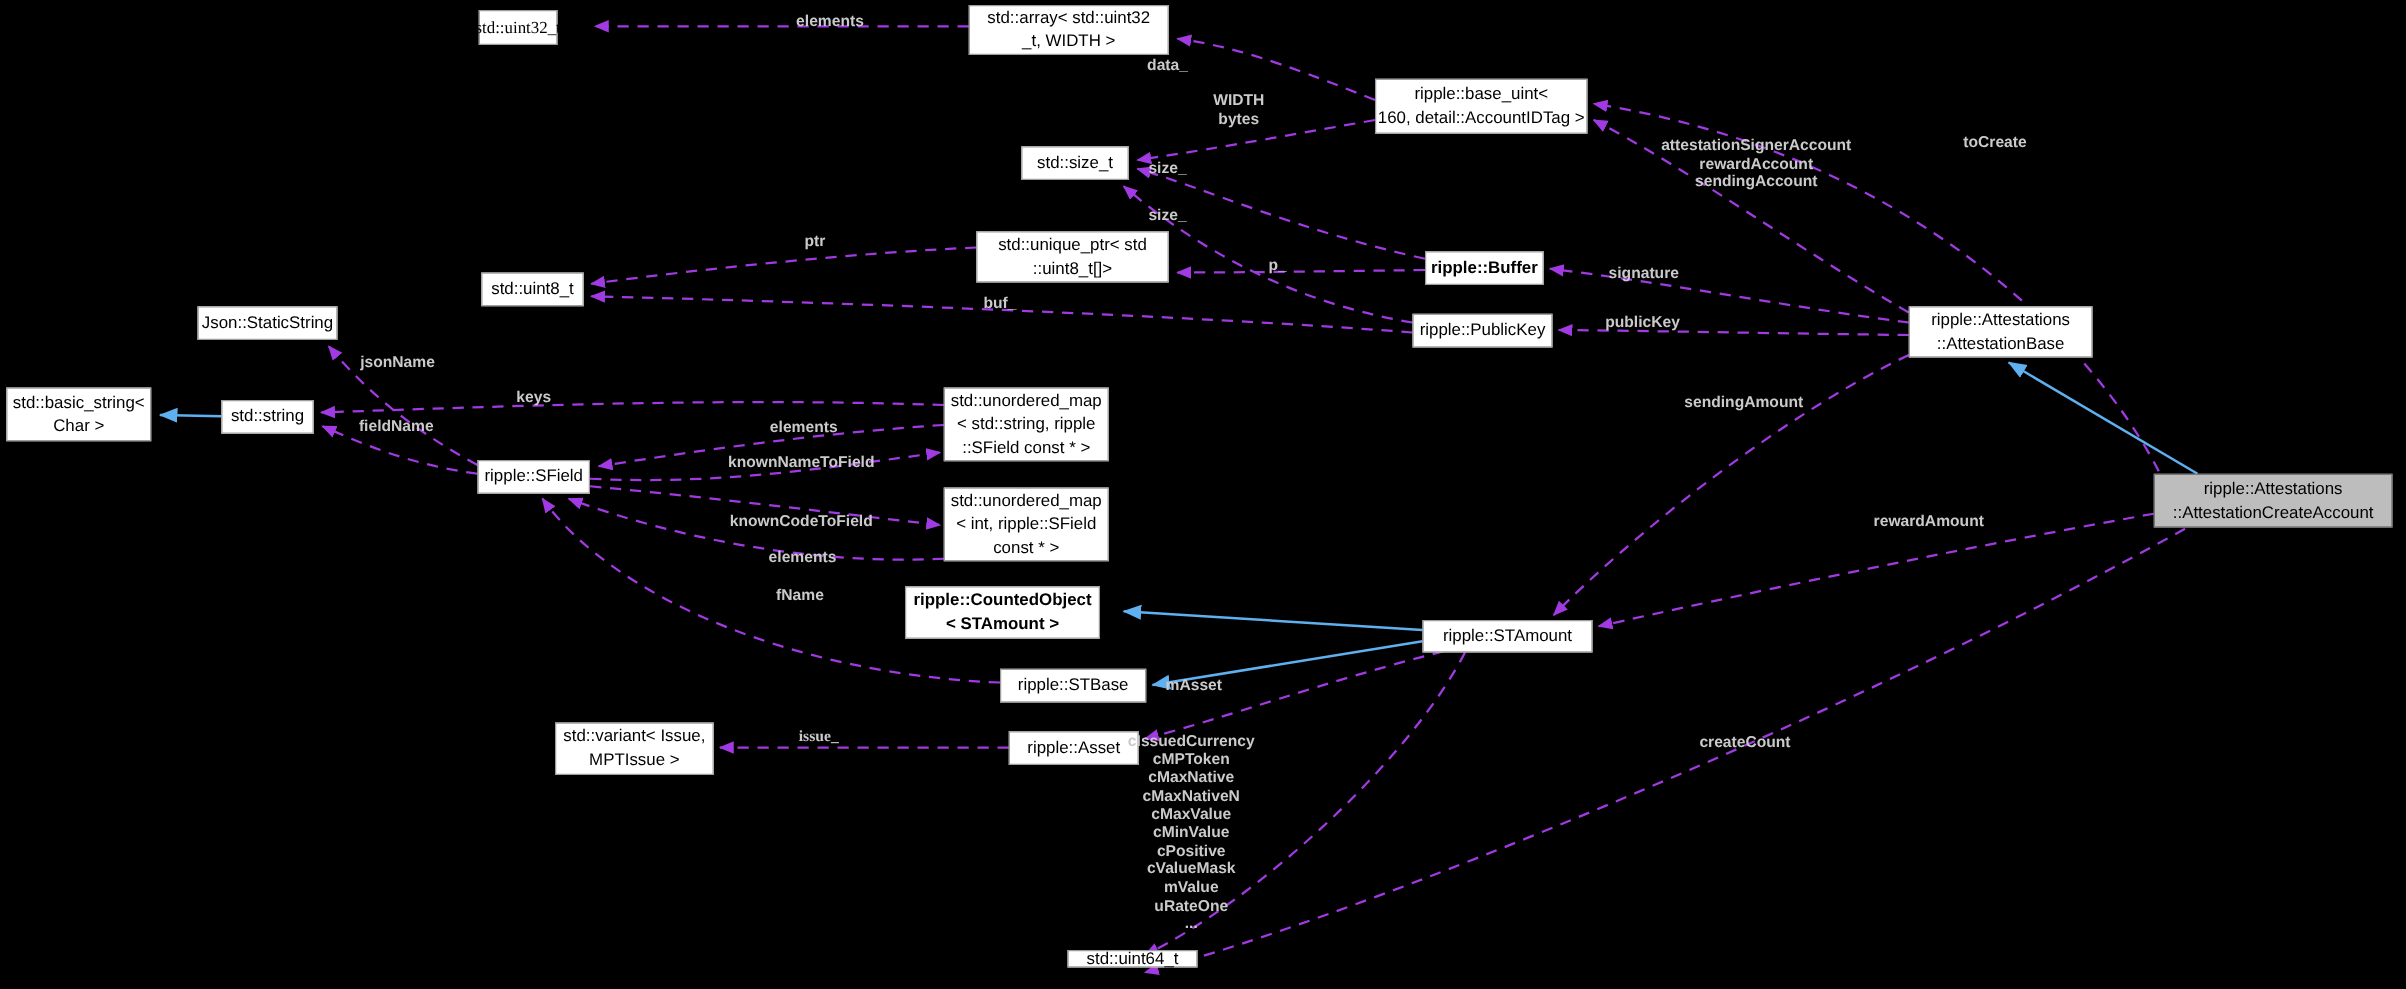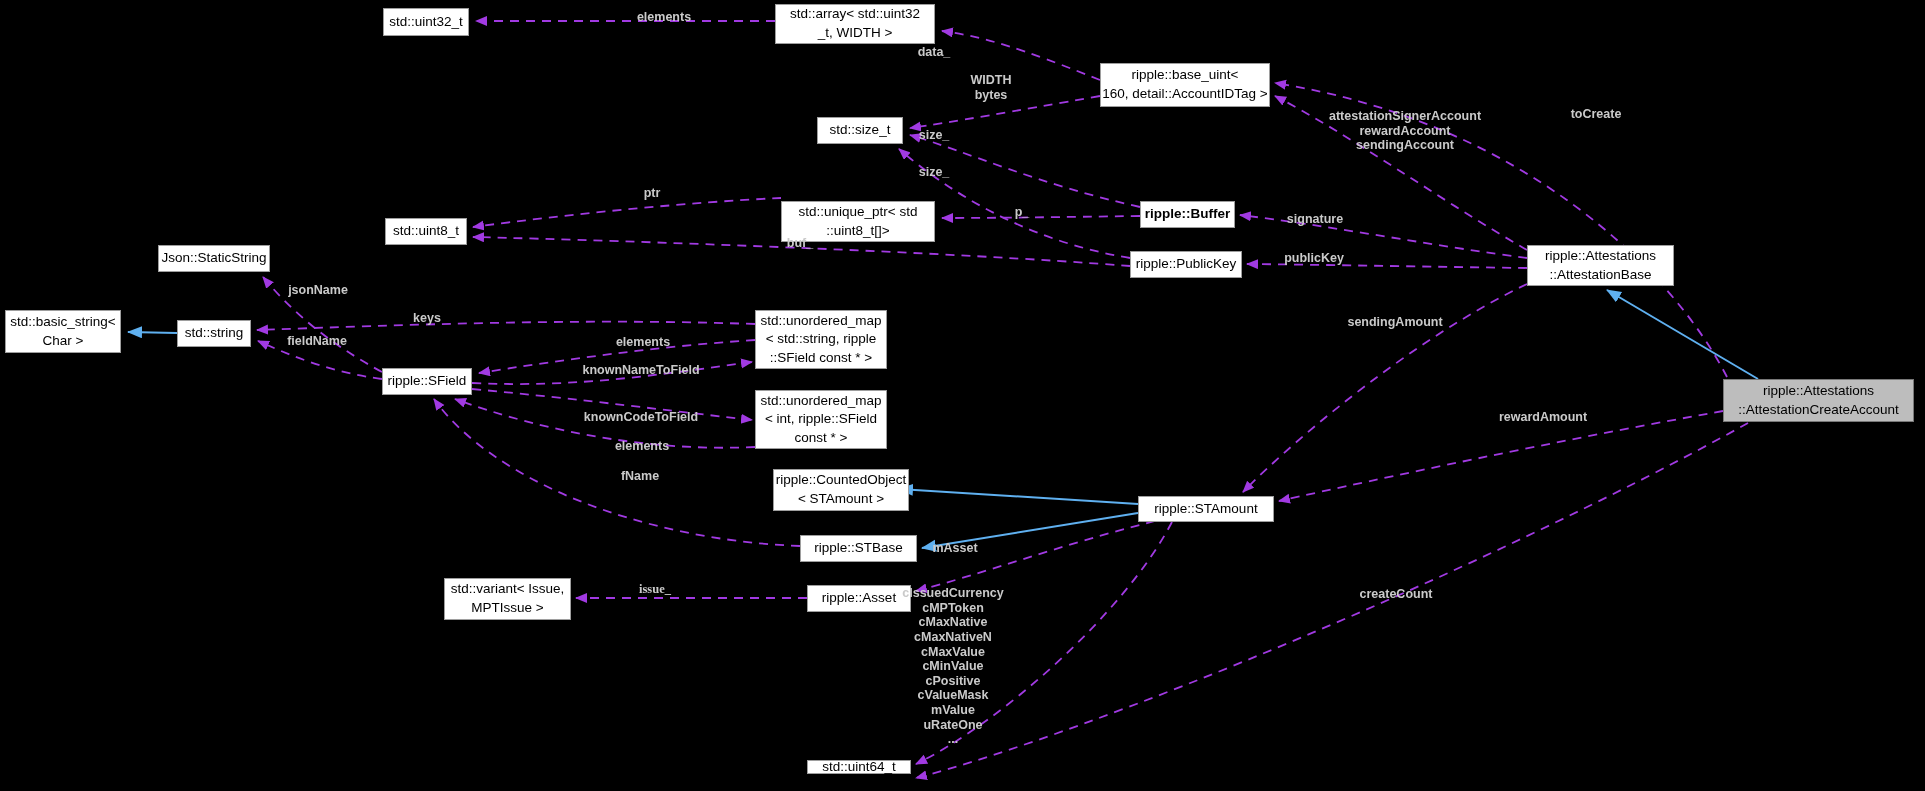--- a/index.html
+++ b/index.html
@@ -72,35 +72,35 @@
     <path class="usage" d="M 1527,284 C 1420,335 1302,432 1243,492" marker-end="url(#arrow-usage)"></path>
     <path class="usage" d="M 1723,411 C 1560,440 1382,478 1279,501" marker-end="url(#arrow-usage)"></path>
 
     <path class="inherit" d="M 177,333 L 128,332" marker-end="url(#arrow-inherit)"></path>
     <path class="inherit" d="M 1138,504 L 899,489" marker-end="url(#arrow-inherit)"></path>
     <path class="inherit" d="M 1138,513 L 922,548" marker-end="url(#arrow-inherit)"></path>
     <path class="inherit" d="M 1758,379 L 1607,290" marker-end="url(#arrow-inherit)"></path>
   </svg>
 
   <div id="nodes">
-      <div class="node" style="left: 383px; top: 8px; width: 86px; height: 28px;">
+      <div class="node" style="left: 383px; top: 8px; width: 63px; height: 28px; font-family: Liberation Serif, serif;">
         <div>std::uint32_t</div>
       </div>
       <div class="node" style="left: 775px; top: 4px; width: 160px; height: 40px;">
         <div>std::array&lt; std::uint32</div>
         <div>_t, WIDTH &gt;</div>
       </div>
       <div class="node" style="left: 1100px; top: 63px; width: 170px; height: 44px;">
         <div>ripple::base_uint&lt;</div>
         <div>160, detail::AccountIDTag &gt;</div>
       </div>
       <div class="node" style="left: 817px; top: 117px; width: 86px; height: 27px;">
         <div>std::size_t</div>
       </div>
-      <div class="node" style="left: 781px; top: 185px; width: 154px; height: 41px; margin-top: 16px;">
+      <div class="node" style="left: 781px; top: 185px; width: 154px; height: 41px;">
         <div>std::unique_ptr&lt; std</div>
         <div>::uint8_t[]&gt;</div>
       </div>
       <div class="node" style="left: 385px; top: 218px; width: 82px; height: 27px;">
         <div>std::uint8_t</div>
       </div>
       <div class="node" style="left: 1140px; top: 201px; width: 95px; height: 27px; font-weight: bold;">
         <div>ripple::Buffer</div>
       </div>
       <div class="node" style="left: 1130px; top: 251px; width: 112px; height: 27px;">
@@ -122,38 +122,38 @@
       <div class="node" style="left: 755px; top: 310px; width: 132px; height: 59px;">
         <div>std::unordered_map</div>
         <div>&lt; std::string, ripple</div>
         <div>::SField const * &gt;</div>
       </div>
       <div class="node" style="left: 755px; top: 390px; width: 132px; height: 59px;">
         <div>std::unordered_map</div>
         <div>&lt; int, ripple::SField</div>
         <div>const * &gt;</div>
       </div>
-      <div class="node" style="left: 773px; top: 469px; width: 136px; height: 42px;">
+      <div class="node" style="left: 724px; top: 469px; width: 156px; height: 42px; font-weight: bold;">
         <div>ripple::CountedObject</div>
         <div>&lt; STAmount &gt;</div>
       </div>
       <div class="node" style="left: 800px; top: 535px; width: 117px; height: 27px;">
         <div>ripple::STBase</div>
       </div>
       <div class="node" style="left: 444px; top: 578px; width: 127px; height: 42px;">
         <div>std::variant&lt; Issue,</div>
         <div>MPTIssue &gt;</div>
       </div>
       <div class="node" style="left: 807px; top: 585px; width: 104px; height: 27px; text-align: center;">
         <div>ripple::Asset</div>
       </div>
       <div class="node" style="left: 1138px; top: 496px; width: 136px; height: 26px; text-align: center;">
         <div>ripple::STAmount</div>
       </div>
-      <div class="node" style="left: 807px; top: 760px; width: 104px; height: 14px;">
+      <div class="node" style="left: 854px; top: 760px; width: 104px; height: 14px;">
         <div>std::uint64_t</div>
       </div>
       <div class="node" style="left: 1527px; top: 245px; width: 147px; height: 41px;">
         <div>ripple::Attestations</div>
         <div>::AttestationBase</div>
       </div>
       <div class="node highlighted" style="left: 1723px; top: 379px; width: 191px; height: 43px;">
         <div>ripple::Attestations</div>
         <div>::AttestationCreateAccount</div>
       </div>

